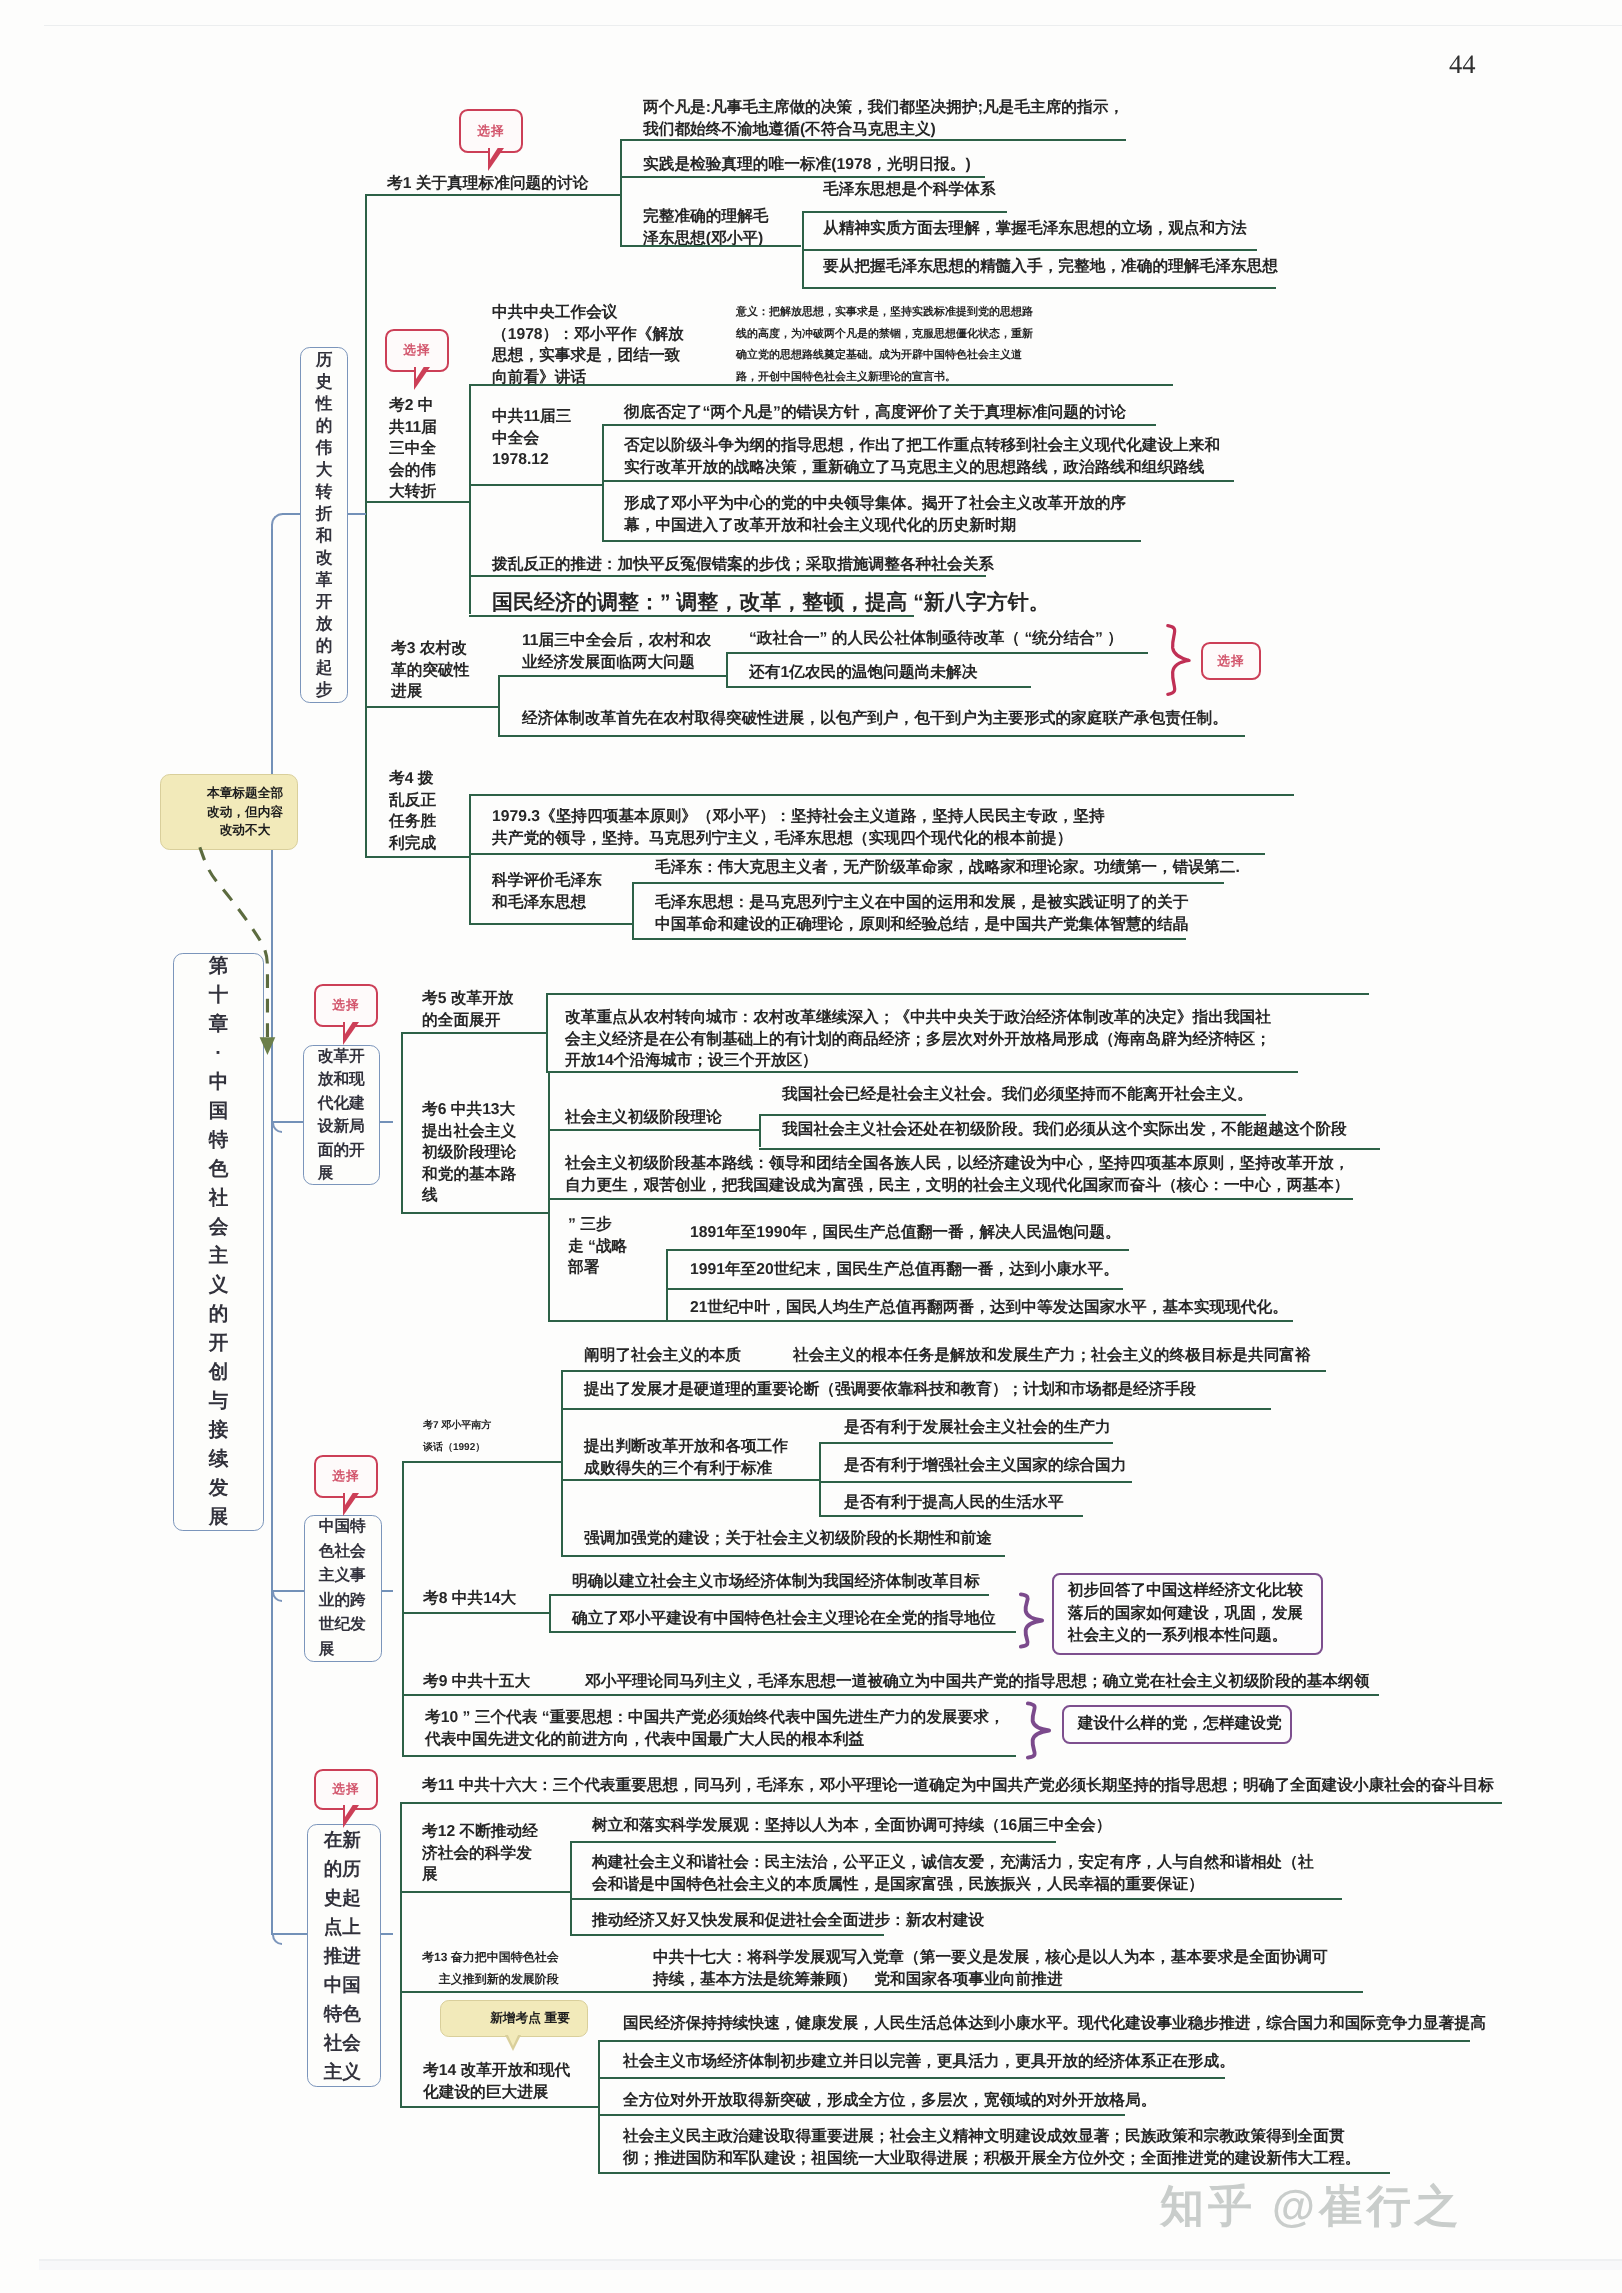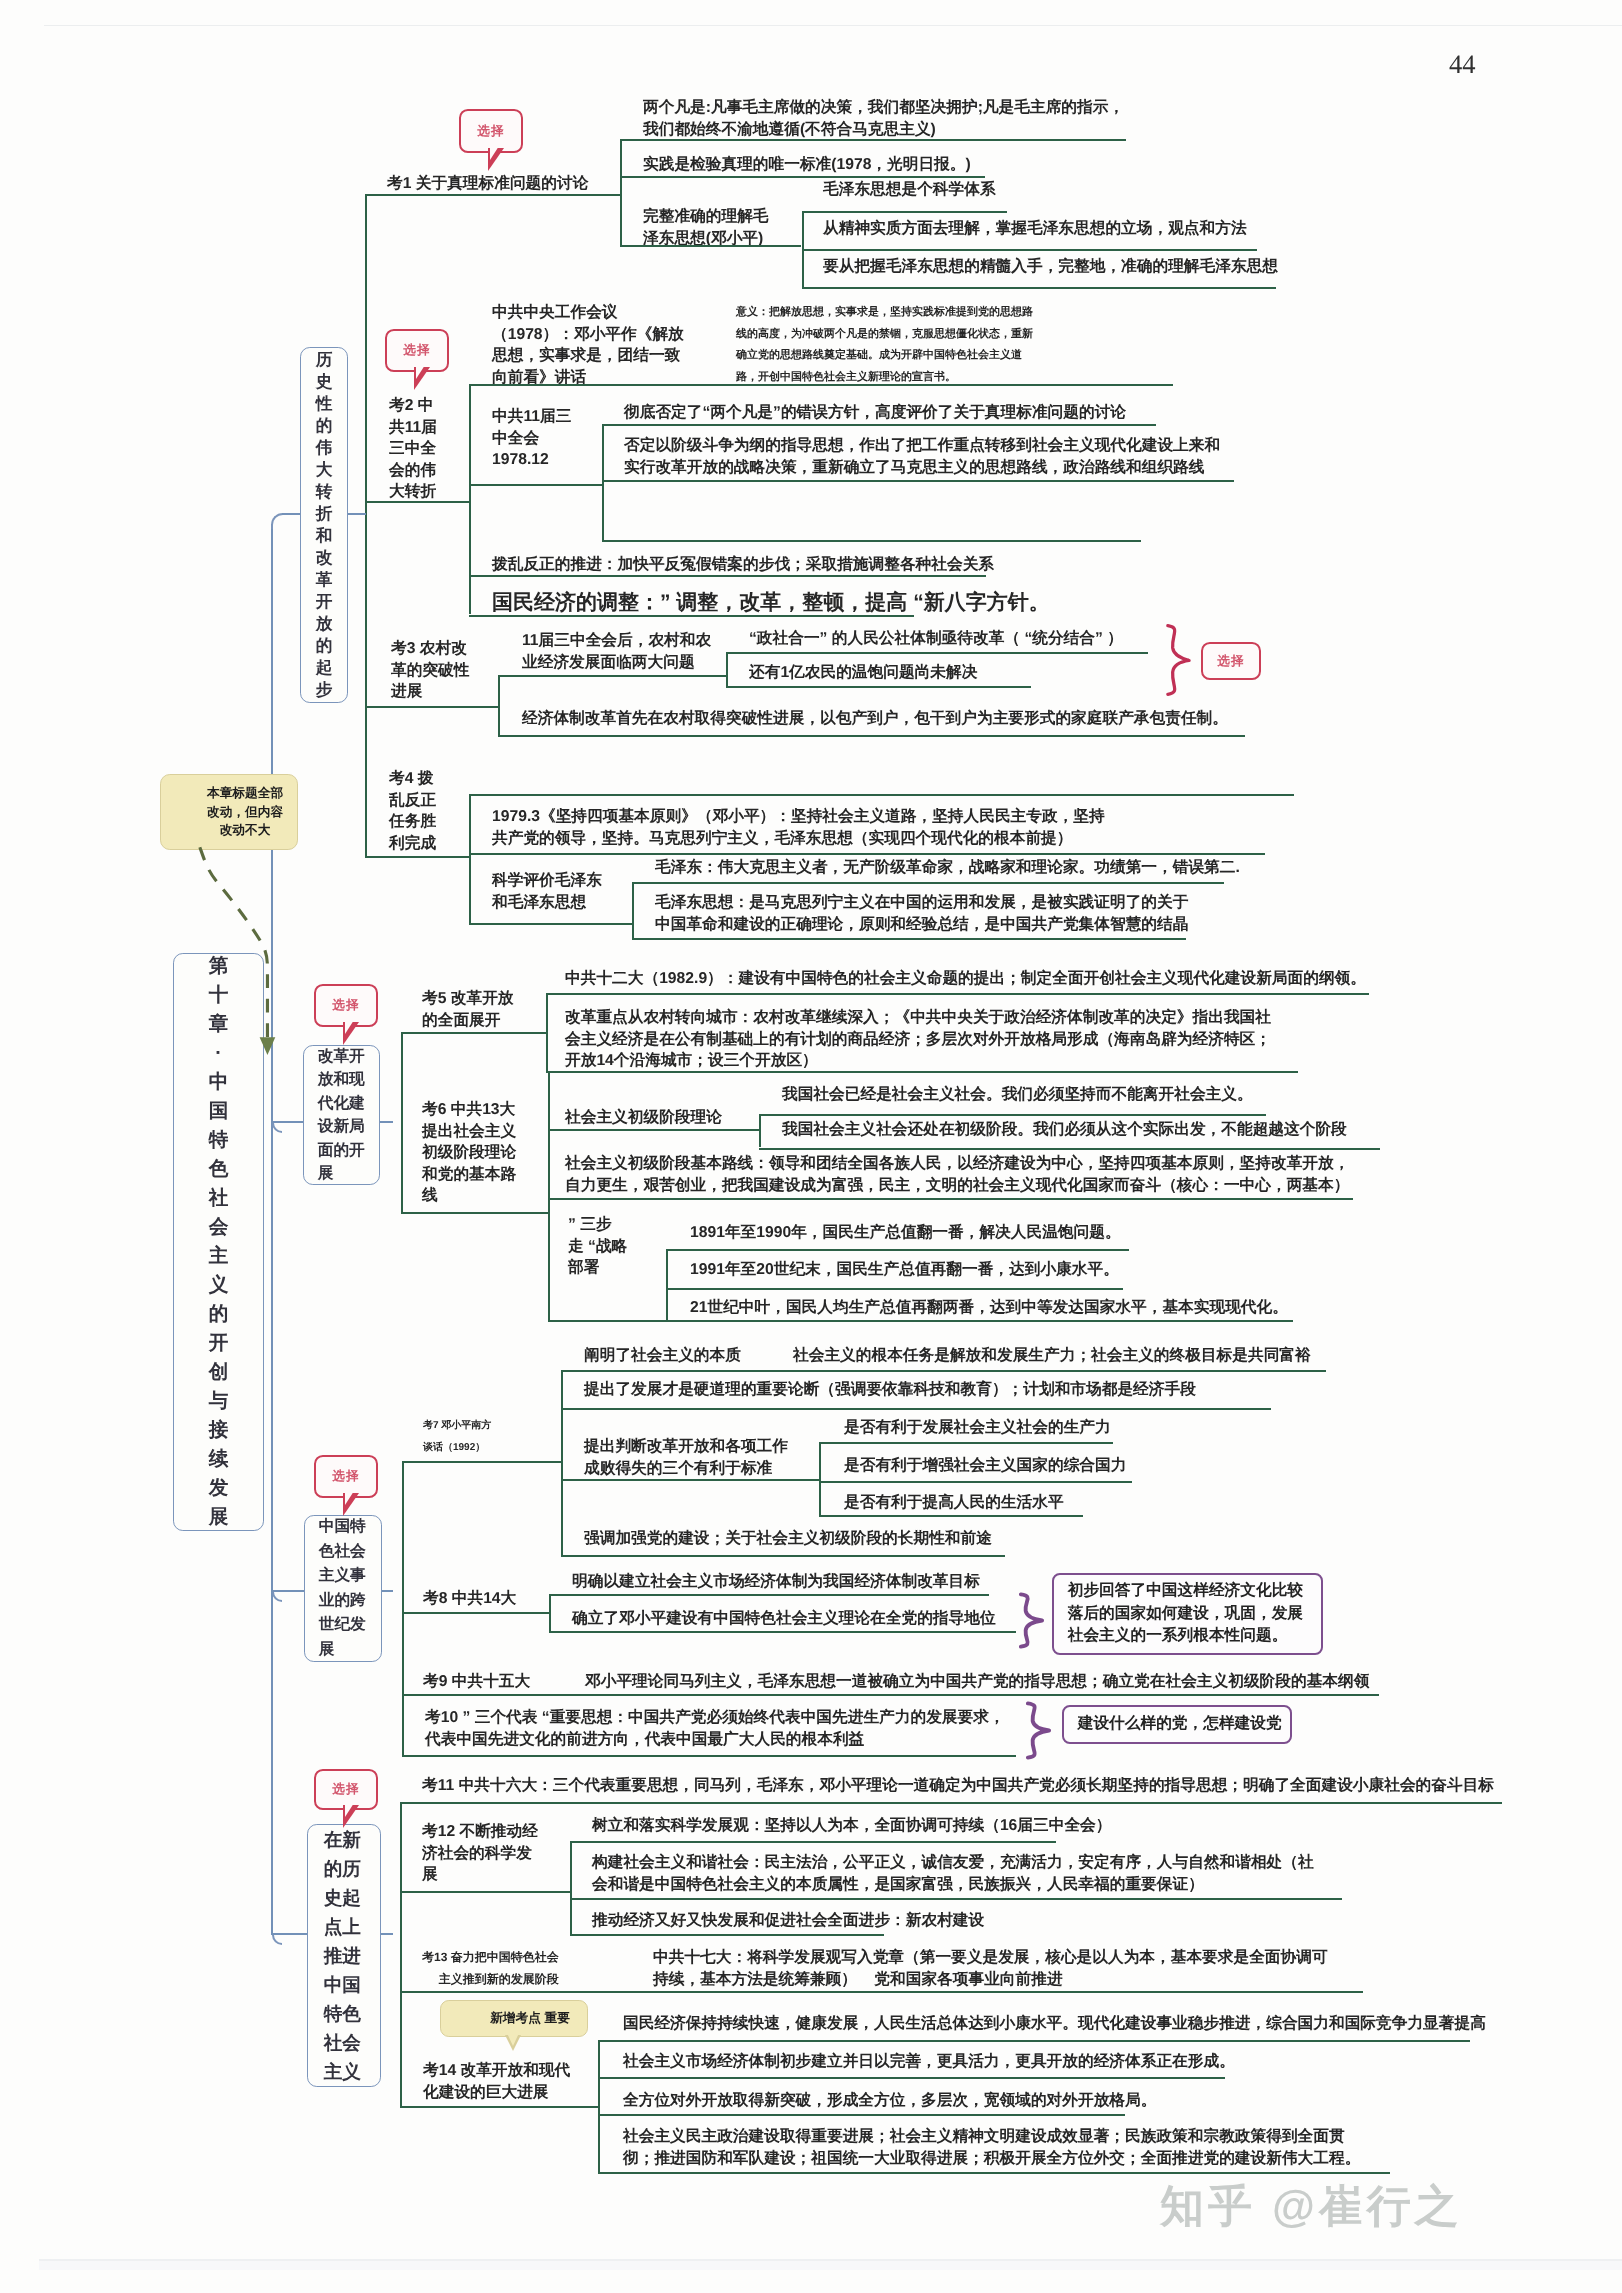--- a/index.html
+++ b/index.html
@@ -100,20 +100,22 @@
 <div class="gl" style="left:469px;top:384px;width:2px;height:230px;"></div>
 <div class="tx" style="left:736px;top:302px;font-size:11px;line-height:21.6px;">意义：把解放思想，实事求是，坚持实践标准提到党的思想路
 线的高度，为冲破两个凡是的禁锢，克服思想僵化状态，重新
 确立党的思想路线奠定基础。成为开辟中国特色社会主义道
 路，开创中国特色社会主义新理论的宣言书。</div>
 <div class="tx" style="left:624px;top:402px;font-size:15.7px;line-height:21.6px;">彻底否定了“两个凡是”的错误方针，高度评价了关于真理标准问题的讨论</div>
 <div class="gl" style="left:602px;top:424px;width:554px;height:2px;"></div>
 <div class="tx" style="left:624px;top:435px;font-size:15.7px;line-height:21.6px;">否定以阶级斗争为纲的指导思想，作出了把工作重点转移到社会主义现代化建设上来和
 实行改革开放的战略决策，重新确立了马克思主义的思想路线，政治路线和组织路线</div>
 <div class="gl" style="left:602px;top:480px;width:632px;height:2px;"></div>
+<div class="tx" style="left:624px;top:493px;font-size:15.7px;line-height:21.6px;">形成了邓小平为中心的党的中央领导集体。揭开了社会主义改革开放的序
+幕，中国进入了改革开放和社会主义现代化的历史新时期</div>
 <div class="gl" style="left:602px;top:540px;width:539px;height:2px;"></div>
 <div class="gl" style="left:602px;top:424px;width:2px;height:116px;"></div>
 <div class="tx" style="left:391px;top:638px;font-size:15.7px;line-height:21.6px;">考3 农村改
 革的突破性
 进展</div>
 <div class="gl" style="left:365px;top:706px;width:133px;height:2px;"></div>
 <div class="tx" style="left:522px;top:630px;font-size:15.7px;line-height:21.6px;">11届三中全会后，农村和农
 业经济发展面临两大问题</div>
 <div class="gl" style="left:498px;top:675px;width:228px;height:2px;"></div>
 <div class="tx" style="left:522px;top:708px;font-size:15.7px;line-height:21.6px;">经济体制改革首先在农村取得突破性进展，以包产到户，包干到户为主要形式的家庭联产承包责任制。</div>
@@ -140,21 +142,20 @@
 <div class="gl" style="left:469px;top:794px;width:2px;height:129px;"></div>
 <div class="tx" style="left:655px;top:857px;font-size:15.7px;line-height:21.6px;">毛泽东：伟大克思主义者，无产阶级革命家，战略家和理论家。功绩第一，错误第二.</div>
 <div class="gl" style="left:632px;top:882px;width:592px;height:2px;"></div>
 <div class="tx" style="left:655px;top:892px;font-size:15.7px;line-height:21.6px;">毛泽东思想：是马克思列宁主义在中国的运用和发展，是被实践证明了的关于
 中国革命和建设的正确理论，原则和经验总结，是中国共产党集体智慧的结晶</div>
 <div class="gl" style="left:632px;top:938px;width:554px;height:2px;"></div>
 <div class="gl" style="left:632px;top:882px;width:2px;height:56px;"></div>
 <div class="tx" style="left:422px;top:988px;font-size:15.7px;line-height:21.6px;">考5 改革开放
 的全面展开</div>
 <div class="gl" style="left:401px;top:1032px;width:145px;height:2px;"></div>
-<div class="tx" style="left:565px;top:968px;font-size:15.7px;line-height:21.6px;">中共十二大（1982.9）：建设有中国特色的社会主义命题的提出；制定全面开创社会主义现代化建设新局面的纲领。</div>
 <div class="gl" style="left:546px;top:993px;width:823px;height:2px;"></div>
 <div class="tx" style="left:565px;top:1007px;font-size:15.7px;line-height:21.6px;">改革重点从农村转向城市：农村改革继续深入；《中共中央关于政治经济体制改革的决定》指出我国社
 会主义经济是在公有制基础上的有计划的商品经济；多层次对外开放格局形成（海南岛辟为经济特区；
 开放14个沿海城市；设三个开放区）</div>
 <div class="gl" style="left:546px;top:1071px;width:752px;height:2px;"></div>
 <div class="gl" style="left:546px;top:993px;width:2px;height:78px;"></div>
 <div class="tx" style="left:422px;top:1099px;font-size:15.7px;line-height:21.6px;">考6 中共13大
 提出社会主义
 初级阶段理论
 和党的基本路

